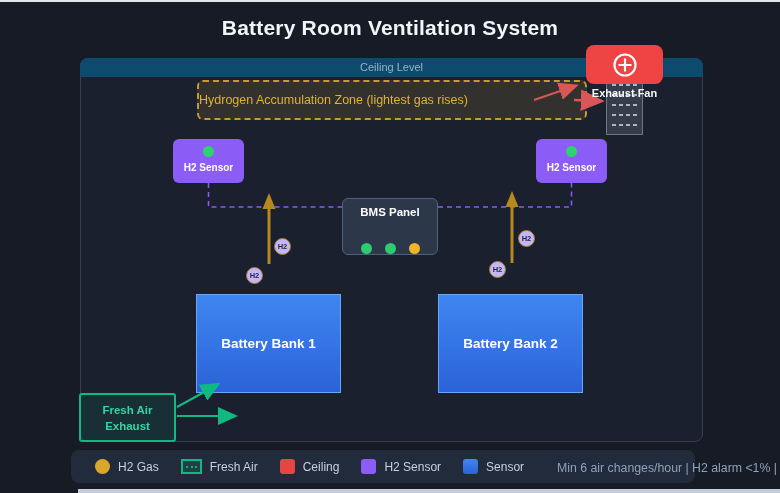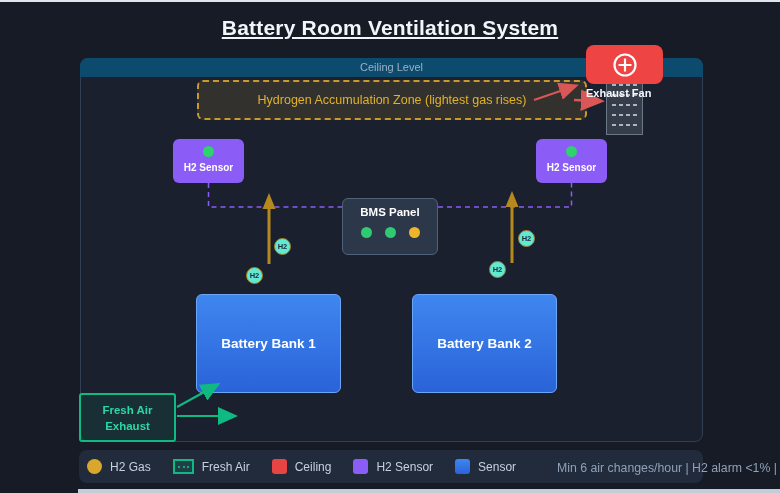--- a/index.html
+++ b/index.html
@@ -7,84 +7,84 @@
     width:780px;height:493px;position:relative;overflow:hidden;
     background:#161b26;
     font-family:"Liberation Sans", sans-serif;
   }
   .abs{position:absolute;}
   
   .top-strip{left:0;top:0;width:780px;height:2px;background:#e2e6eb;z-index:1;}
   .bottom-strip{left:78px;top:489px;width:702px;height:4px;background:#c3cdda;z-index:1;}
   
   .title{left:0;top:16px;width:780px;text-align:center;color:#f2f5f9;
-    font-size:21px;font-weight:bold;letter-spacing:.2px;z-index:2;text-decoration:underline;}
+    font-size:21px;font-weight:bold;letter-spacing:.2px;z-index:2;}
   
   .room{left:80px;top:58px;width:623px;height:384px;border:1.5px solid #333f52;
     border-radius:8px;background:#1a202e;box-sizing:border-box;z-index:1;}
   .ceiling-bar{left:80px;top:58px;width:623px;height:19px;background:#0c4a6e;
     border-radius:8px 8px 0 0;text-align:center;line-height:19px;
     font-size:11px;color:#9db0c5;box-sizing:border-box;z-index:2;}
   
   .zone{left:197px;top:80px;width:390px;height:40px;box-sizing:border-box;
     border:2px dashed #c9992b;border-radius:6px;background:rgba(201,153,43,0.14);
-    color:#e3b22a;font-size:12.5px;text-align:center;line-height:36px;z-index:2;}
+    color:#e3b22a;font-size:12.5px;text-align:left;line-height:36px;z-index:2;}
   
   .sensor{width:71px;height:44px;background:#8b5cf6;border-radius:6px;z-index:2;
     display:flex;flex-direction:column;align-items:center;box-sizing:border-box;}
   .sensor-1{left:173px;top:139px;}
   .sensor-2{left:536px;top:139px;}
   .sensor-dot{width:11px;height:11px;border-radius:50%;background:#2fd36d;margin-top:7px;}
   .sensor-label{color:#fff;font-size:10px;font-weight:bold;margin-top:5px;}
   
   .bms{left:342px;top:198px;width:96px;height:57px;background:#2c3849;
     border:1.5px solid #50617a;border-radius:6px;box-sizing:border-box;z-index:2;
-    display:flex;flex-direction:column;align-items:center;}
+    display:flex;flex-direction:column;align-items:center;justify-content:space-between;}
   .bms-label{color:#fff;font-size:11.5px;font-weight:bold;margin-top:7px;}
   .bms-dots{display:flex;gap:13px;margin-top:9px;}
   .bms-dot{width:11px;height:11px;border-radius:50%;}
   .bms-dot.g{background:#2ecc71;}
   .bms-dot.a{background:#f0b429;}
   
-  .bank{width:145px;height:99px;border-radius:6px;box-sizing:border-box;z-index:2;
+  .bank{width:145px;height:99px;border-radius:0;box-sizing:border-box;z-index:2;
     background:linear-gradient(#3f86f0,#2a63d8);border:1.5px solid #6aa6f8;
     display:flex;align-items:center;justify-content:center;
     color:#fff;font-size:13.5px;font-weight:bold;}
   .bank-1{left:196px;top:294px;}
-  .bank-2{left:412px;top:294px;}
+  .bank-2{left:438px;top:294px;}
   
   .duct{left:606px;top:75px;width:37px;height:60px;box-sizing:border-box;z-index:2;
     background:rgba(148,163,184,0.22);border:1px solid rgba(190,205,225,0.4);
     display:flex;flex-direction:column;justify-content:space-evenly;}
   .duct-row{width:26px;height:2px;margin:0 auto;
     background:repeating-linear-gradient(90deg, rgba(226,232,240,.7) 0 4px, transparent 4px 7px);}
   .fan-box{left:586px;top:45px;width:77px;height:39px;background:#ee4444;
     border-radius:8px;z-index:3;display:flex;align-items:center;justify-content:center;}
-  .fan-label{left:586px;top:87px;width:77px;text-align:left;color:#f7f9fc;
+  .fan-label{left:586px;top:87px;width:77px;text-align:center;color:#f7f9fc;
     font-size:11px;font-weight:bold;z-index:5;white-space:nowrap;}
   
-  .badge{width:17px;height:17px;border-radius:50%;background:#5eead4;
+  .badge{width:17px;height:17px;border-radius:50%;background:#c4b5fd;
     border:1px solid #a87f1c;box-sizing:border-box;z-index:5;
     display:flex;align-items:center;justify-content:center;
     color:#252b38;font-size:7.5px;font-weight:bold;}
   .badge-l1{left:274px;top:238px;}
   .badge-l2{left:246px;top:267px;}
   .badge-r1{left:518px;top:230px;}
   .badge-r2{left:489px;top:261px;}
   
   .fresh{left:79px;top:393px;width:97px;height:49px;box-sizing:border-box;z-index:5;
     border:2px solid #10b981;border-radius:3px;background:rgba(16,185,129,0.10);
     display:flex;flex-direction:column;align-items:center;justify-content:center;
     color:#2dd6a3;font-size:11.5px;font-weight:bold;line-height:16px;}
   
   .overlay{left:0;top:0;z-index:4;pointer-events:none;}
   
-  .legend{left:79px;top:450px;width:624px;height:33px;background:#212b3c;
+  .legend{left:71px;top:450px;width:624px;height:33px;background:#212b3c;
     border-radius:8px;z-index:2;display:flex;align-items:center;
-    padding-left:8px;box-sizing:border-box;gap:22px;}
+    padding-left:24px;box-sizing:border-box;gap:22px;}
   .leg-item{display:flex;align-items:center;gap:8px;}
   .leg-label{color:#c6d0de;font-size:12px;}
   .sw{width:15px;height:15px;border-radius:3px;}
   .sw-h2{border-radius:50%;background:#d8a72c;}
   .sw-fresh{width:17px;height:11px;border:2px solid #10b981;background:rgba(16,185,129,0.15);
     display:flex;align-items:center;justify-content:center;}
   .sw-fresh i{display:block;width:11px;border-top:2px dotted rgba(16,185,129,.9);}
   .sw-exhaust{background:#e84444;}
   .sw-sensor{background:#8b5cf6;}
   .sw-battery{background:linear-gradient(#3f86f0,#2a63d8);}

